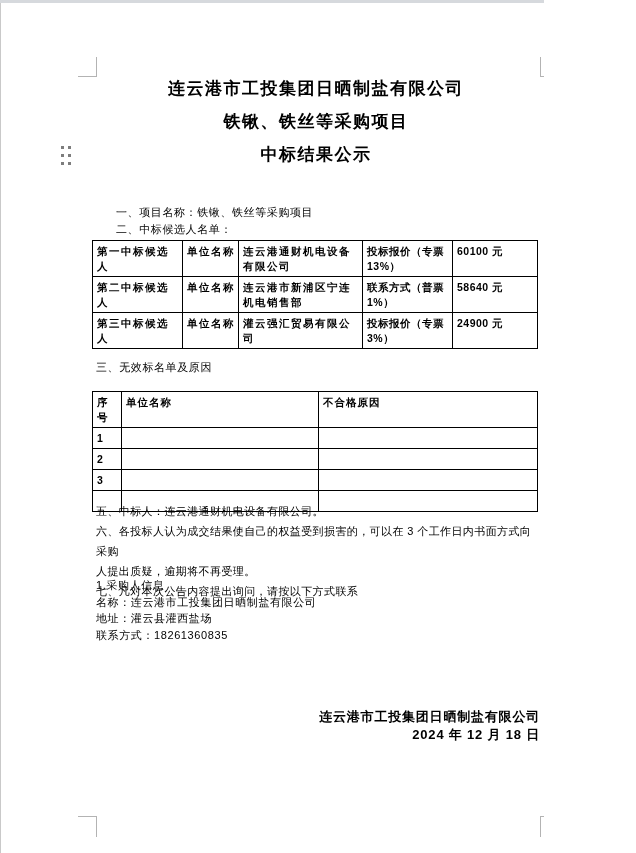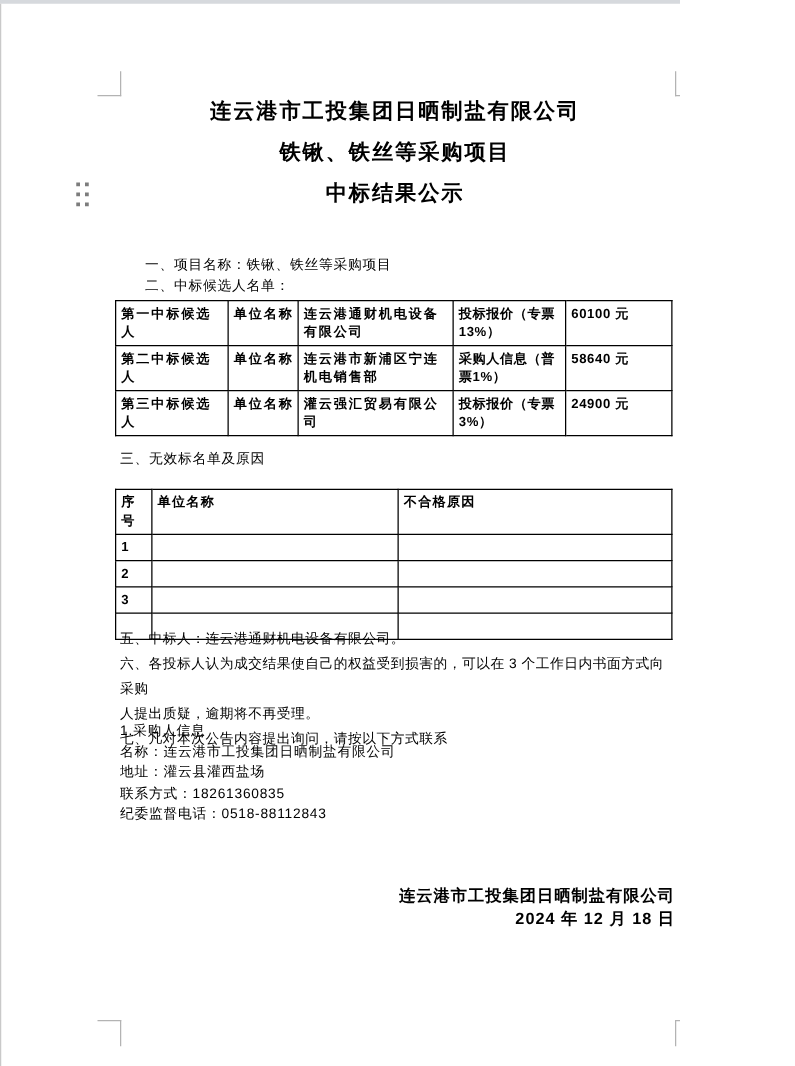--- a/index.html
+++ b/index.html
@@ -125,21 +125,21 @@
         <td>第一中标候选人</td>
         <td>单位名称</td>
         <td>连云港通财机电设备有限公司</td>
         <td class="pricelabel-cell">投标报价（专票13%）</td>
         <td class="price-cell">60100 元</td>
       </tr>
       <tr>
         <td>第二中标候选人</td>
         <td>单位名称</td>
         <td>连云港市新浦区宁连机电销售部</td>
-        <td class="pricelabel-cell">采购人信息（普票1%）</td>
+        <td class="pricelabel-cell">联系方式（普票1%）</td>
         <td class="price-cell">58640 元</td>
       </tr>
       <tr>
         <td>第三中标候选人</td>
         <td>单位名称</td>
         <td>灌云强汇贸易有限公司</td>
         <td class="pricelabel-cell">投标报价（专票3%）</td>
         <td class="price-cell">24900 元</td>
       </tr>
     </tbody>
@@ -187,21 +187,20 @@
     <div>六、各投标人认为成交结果使自己的权益受到损害的，可以在 3 个工作日内书面方式向采购</div>
     <div>人提出质疑，逾期将不再受理。</div>
     <div>七、凡对本次公告内容提出询问，请按以下方式联系</div>
   </div>
 
   <div class="body-b">
     <div>1.采购人信息</div>
     <div>名称：连云港市工投集团日晒制盐有限公司</div>
     <div>地址：灌云县灌西盐场</div>
     <div>联系方式：18261360835</div>
-    <div>纪委监督电话：0518-88112843</div>
   </div>
 
   <div class="footer">
     <div>连云港市工投集团日晒制盐有限公司</div>
     <div>2024 年 12 月 18 日</div>
   </div>
 
 </div>
 
 </body></html>

